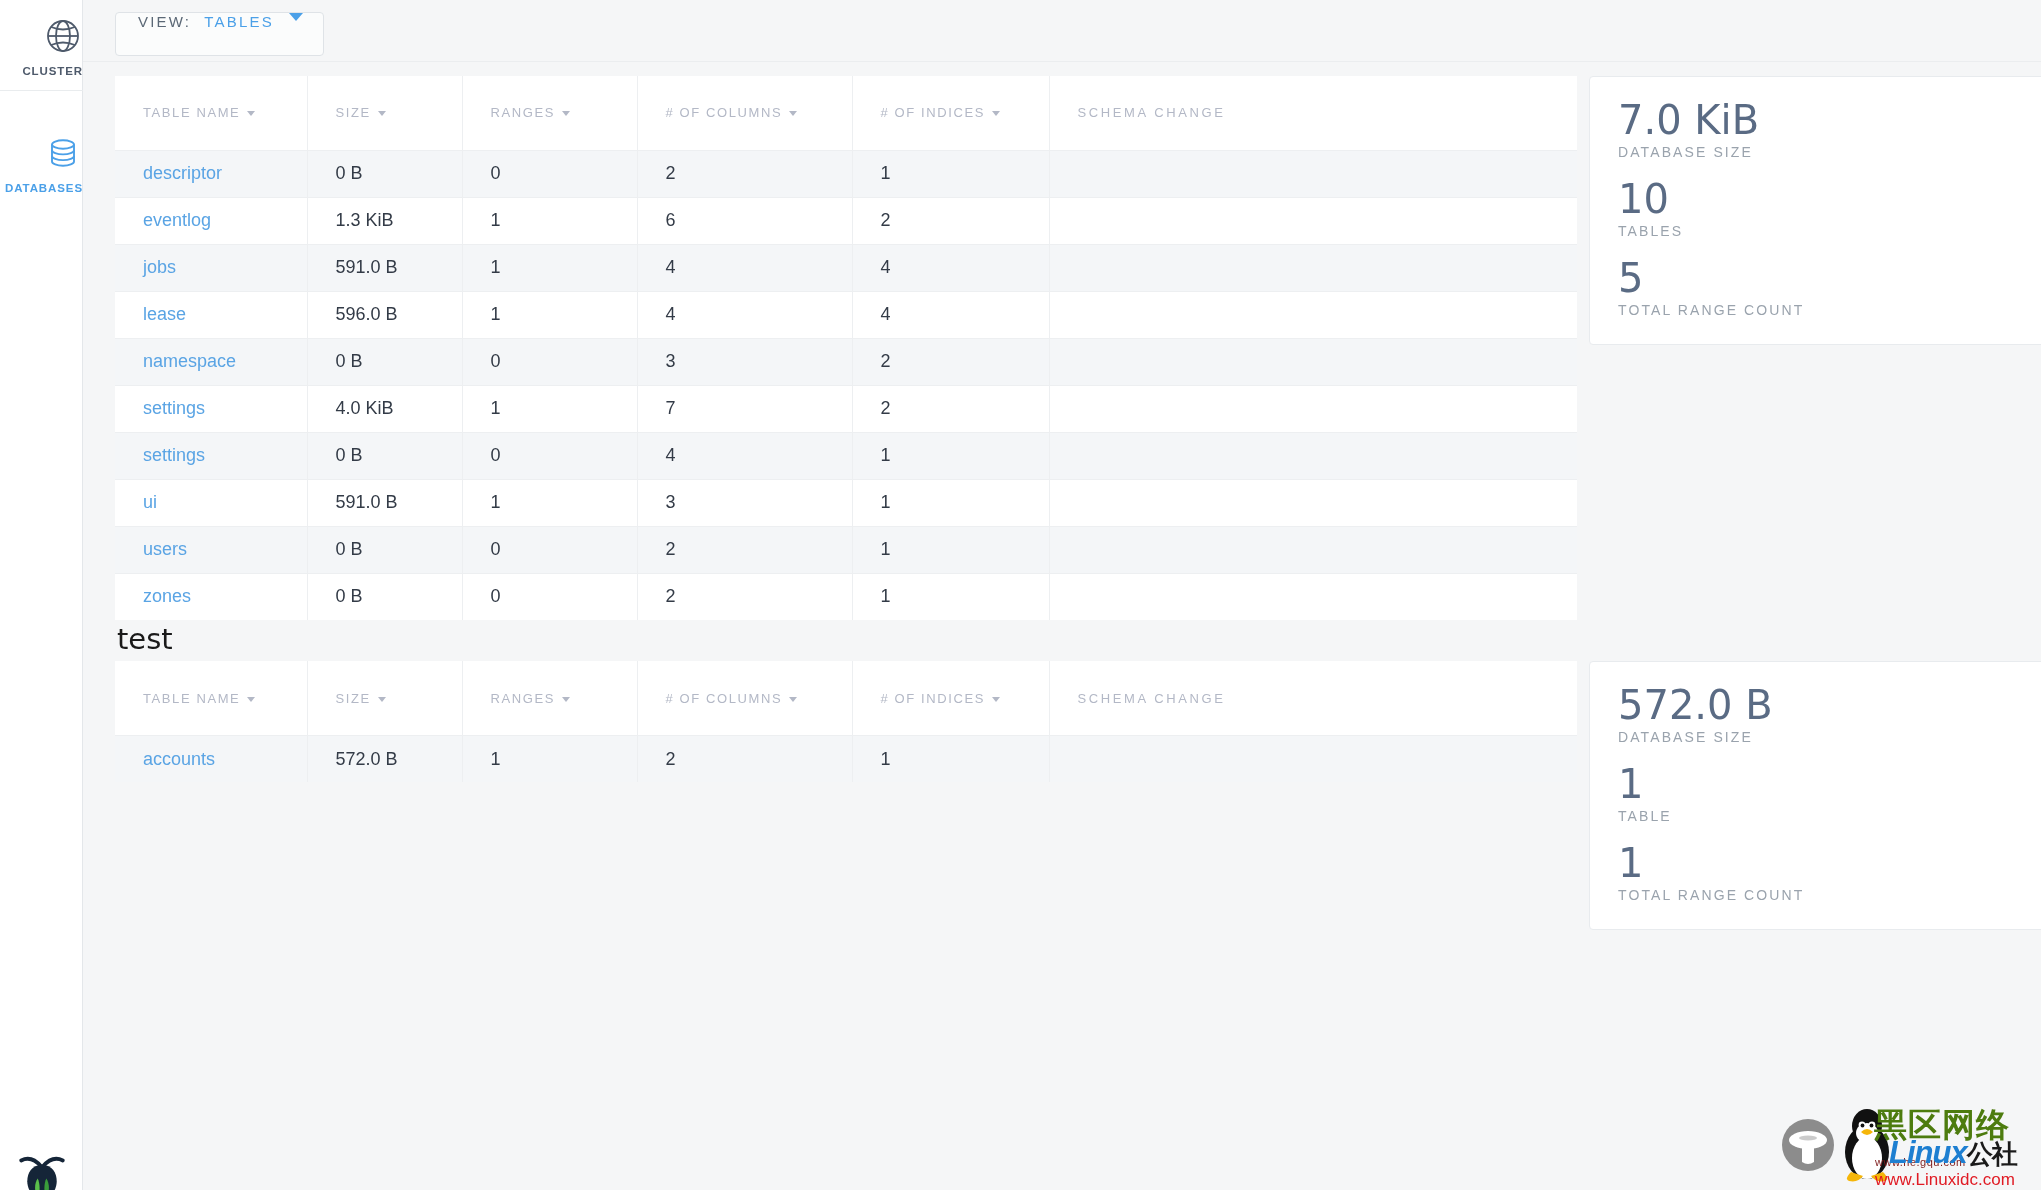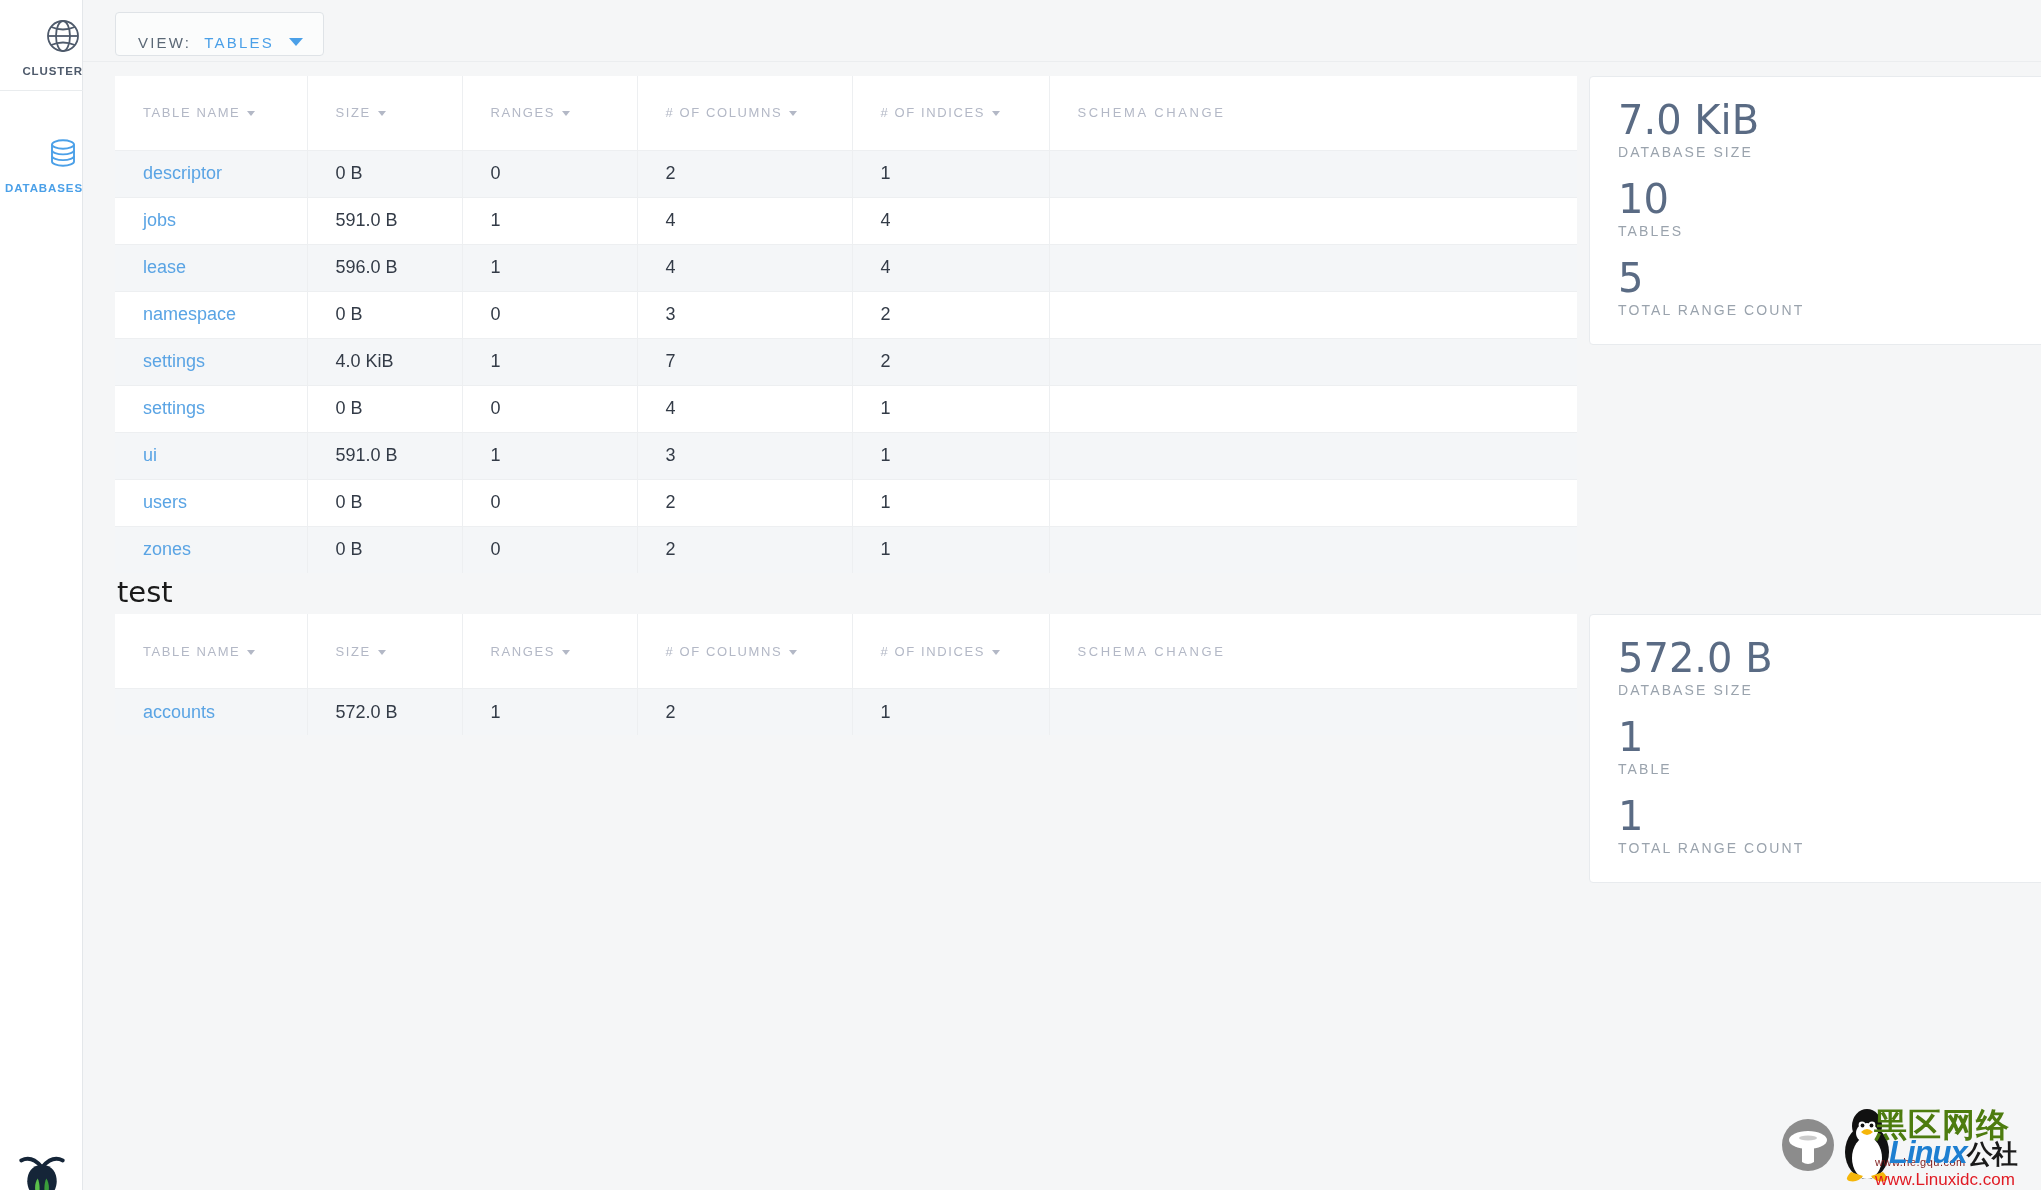--- a/index.html
+++ b/index.html
@@ -43,22 +43,22 @@
     flex: 1 1 auto; height: 1190px; position: relative;
     background: #f5f6f7; overflow: hidden;
   }
 
   
   .viewbar {
     height: 62px; padding: 12px 0 0 32px;
     background: #f5f6f7; border-bottom: 1px solid #ebedef;
   }
   .view-pill {
-    display: inline-flex; align-items: center; gap: 13px;
-    height: 44px; padding: 16px 20px 0 22px;
+    display: inline-flex; gap: 13px;
+    height: 44px; padding: 0 20px 0 22px;
     border: 1px solid #dfe3e7; border-radius: 4px;
     background: #fbfcfc; cursor: pointer;
   }
   .view-pill-label {
     font-size: 15px; letter-spacing: 2.2px; color: #5b6876; font-weight: 400;
   }
   .view-pill-value {
     font-size: 15px; letter-spacing: 2.2px; color: #4ba0e8; font-weight: 400;
   }
   .caret-blue {
@@ -253,20 +253,28 @@
                       </span></th>
                   </tr>
                 </thead>
                 <tbody>
                   <tr>
                     <td><a class="tname">descriptor</a></td>
                     <td>0 B</td>
                     <td>0</td>
                     <td>2</td>
                     <td>1</td>
+                    <td class="schema-col"></td>
+                  </tr>
+                  <tr>
+                    <td><a class="tname">eventlog</a></td>
+                    <td>1.3 KiB</td>
+                    <td>1</td>
+                    <td>6</td>
+                    <td>2</td>
                     <td class="schema-col"></td>
                   </tr>
                   <tr>
                     <td><a class="tname">jobs</a></td>
                     <td>591.0 B</td>
                     <td>1</td>
                     <td>4</td>
                     <td>4</td>
                     <td class="schema-col"></td>
                   </tr>

